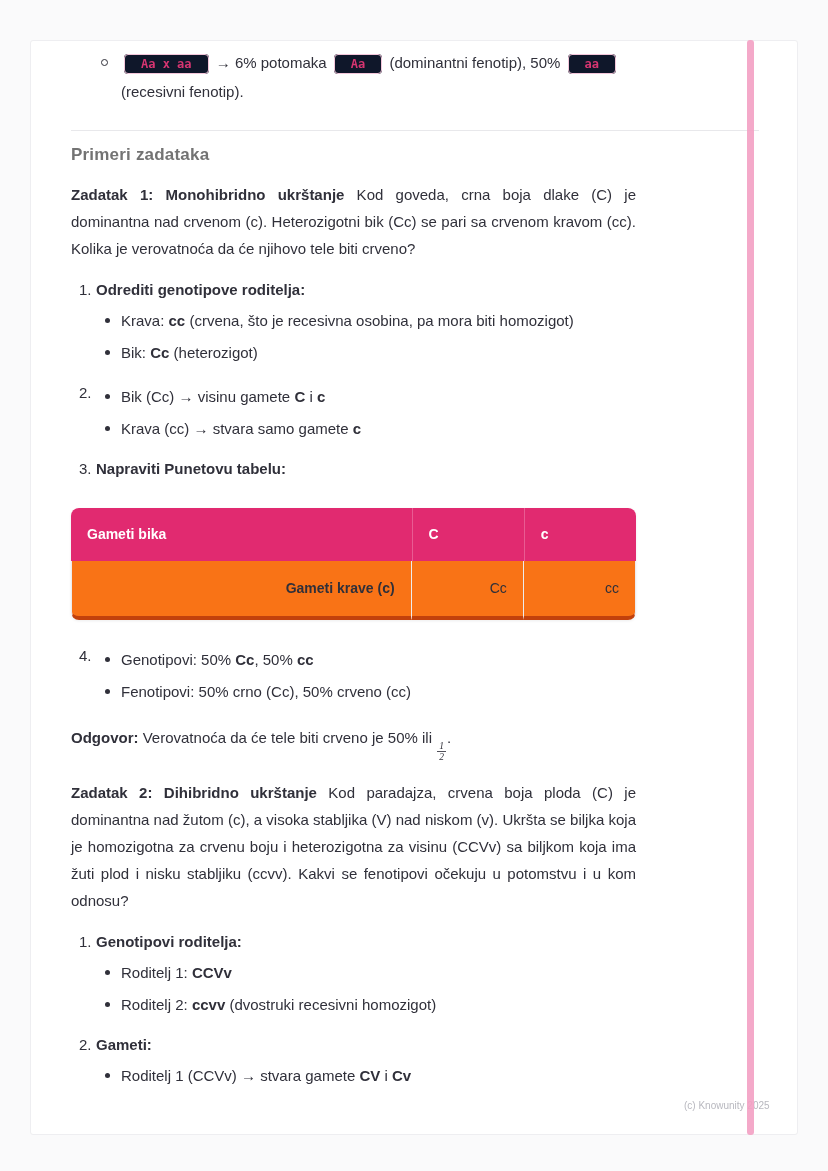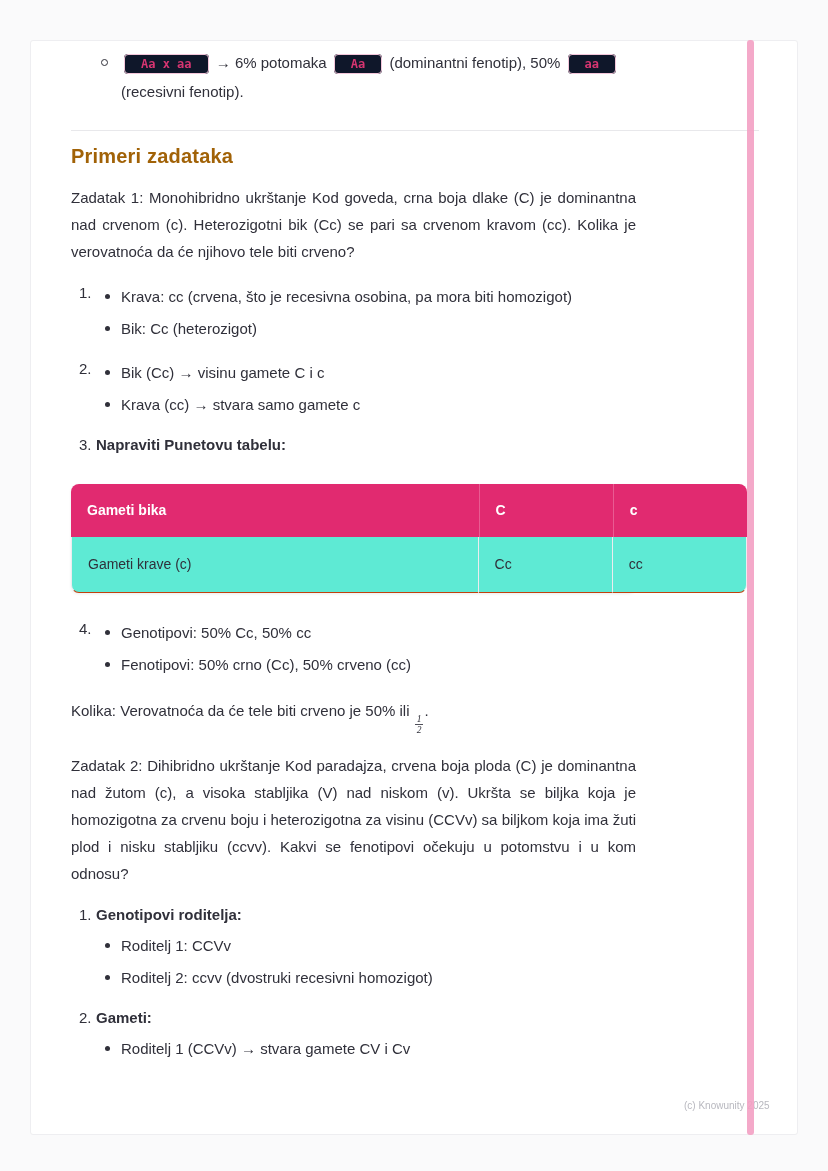--- a/index.html
+++ b/index.html
@@ -14,69 +14,69 @@
   .card {
     position:absolute; left:30px; top:40px;
     width:768px; height:1095px;
     background:#ffffff;
     border:1px solid #eeeef1;
     border-radius:3px;
     padding:6px 0 0 40px;
     overflow:hidden;
   }
   .rich { font-size:15px; line-height:27px; }
-  b, strong, .bold { font-weight:400; }
+  b, strong, .bold { font-weight:700; }
 
   
   .top-bullet { position:relative; width:565px; margin-top:2px; padding-left:50px; font-size:15px; line-height:27px; }
   .circle-marker {
     position:absolute; left:30px; top:10px;
     width:7px; height:7px; border:1.5px solid #30303a; border-radius:50%;
   }
   .code-badge {
     font-family:"DejaVu Sans Mono", monospace;
     font-size:12px; font-weight:bold; color:#d63571;
     background:#0f172a; border:1px solid #f3c6da; border-radius:4px;
     padding:2px 16px; margin:0 3px; white-space:nowrap;
   }
 
   .divider { width:688px; border-top:1px solid #e8e8eb; margin-top:25px; }
 
-  .heading { font-size:20px; font-weight:700; color:#a16207; margin-top:14px; letter-spacing:.2px; }
+  .heading { font-size:17px; font-weight:700; color:#737373; margin-top:14px; letter-spacing:.2px; }
 
   .para { width:565px; font-size:15px; line-height:27px; text-align:justify; margin-top:16px; }
 
   
   .olist { margin-top:14px; width:565px; }
   .oitem { display:flex; margin-bottom:8px; }
   .onum { flex:none; width:17px; margin-left:8px; font-size:15px; line-height:27px; }
   .ocontent { flex:1; }
   .otitle { font-weight:700; font-size:15px; line-height:27px; }
   .sublist { margin-top:4px; }
   .sitem { position:relative; padding-left:25px; font-size:15px; line-height:27px; margin-bottom:5px; }
   .sitem::before {
     content:""; position:absolute; left:9px; top:11px;
     width:5px; height:5px; background:#30303a; border-radius:50%;
   }
 
   
   .table-wrap { width:565px; margin:26px 0 22px; border-radius:8px; box-shadow:0 1px 3px rgba(20,20,40,.08); }
-  table.ptable { width:676px; border-collapse:separate; border-spacing:0; font-size:14px; }
+  table.ptable { width:565px; border-collapse:separate; border-spacing:0; font-size:14px; }
   .ptable th {
     background:#e12a70; color:#ffffff; text-align:left; font-weight:600;
     padding:18px 16px; line-height:17px;
   }
   .ptable th.col-wide { width:340px; }
   .ptable th.col-sm { width:112px; }
   .ptable th + th { border-left:1px solid #e95b92; }
   .ptable th:first-child { border-top-left-radius:8px; }
   .ptable th:last-child { border-top-right-radius:8px; }
   .ptable td {
-    background:#5eead4; padding:19px 16px; line-height:17px;
-    border-bottom:1px solid #c2410c; border-right:1px solid #ececef;
+    background:#f97316; padding:19px 16px; line-height:17px;
+    border-bottom:4px solid #c2410c; border-right:1px solid #ececef;text-align:right;
   }
   .ptable td:first-child { border-left:1px solid #ececef; border-bottom-left-radius:8px; }
   .ptable td:last-child { border-bottom-right-radius:8px; }
 
   
   .frac {
     display:inline-flex; flex-direction:column; align-items:center;
     font-size:9.5px; line-height:1.1; vertical-align:-6px;
     font-family:"Liberation Serif", serif; font-style:italic; margin:0 1px;
   }
@@ -107,20 +107,21 @@
 
   <h1 class="heading">Primeri zadataka</h1>
 
   <p class="para"><b>Zadatak 1: Monohibridno ukrštanje</b><span> Kod goveda, crna boja dlake (C) je dominantna nad crvenom (c). Heterozigotni bik (Cc) se pari sa crvenom kravom (cc). Kolika je verovatnoća da će njihovo tele biti crveno?</span></p>
 
   <div class="olist">
 
     <div class="oitem">
       <span class="onum">1.</span>
       <div class="ocontent">
+        <div class="otitle">Odrediti genotipove roditelja:</div>
         <div class="sublist">
           <div class="sitem"><span class="rich"><span>Krava: </span><b>cc</b><span> (crvena, što je recesivna osobina, pa mora biti homozigot)</span></span></div>
           <div class="sitem"><span class="rich"><span>Bik: </span><b>Cc</b><span> (heterozigot)</span></span></div>
         </div>
       </div>
     </div>
 
     <div class="oitem">
       <span class="onum">2.</span>
       <div class="ocontent">
@@ -164,21 +165,21 @@
       <span class="onum">4.</span>
       <div class="ocontent">
         <div class="sublist">
           <div class="sitem"><span class="rich"><span>Genotipovi: 50% </span><b>Cc</b><span>, 50% </span><b>cc</b></span></div>
           <div class="sitem"><span class="rich"><span>Fenotipovi: 50% crno (Cc), 50% crveno (cc)</span></span></div>
         </div>
       </div>
     </div>
   </div>
 
-  <p class="para answer"><b>Kolika:</b><span> Verovatnoća da će tele biti crveno je 50% ili </span><span class="frac">
+  <p class="para answer"><b>Odgovor:</b><span> Verovatnoća da će tele biti crveno je 50% ili </span><span class="frac">
         <span class="frac-n">1</span>
         <span class="frac-d">2</span>
       </span><span>.</span></p>
 
   <p class="para task2"><b>Zadatak 2: Dihibridno ukrštanje</b><span> Kod paradajza, crvena boja ploda (C) je dominantna nad žutom (c), a visoka stabljika (V) nad niskom (v). Ukršta se biljka koja je homozigotna za crvenu boju i heterozigotna za visinu (CCVv) sa biljkom koja ima žuti plod i nisku stabljiku (ccvv). Kakvi se fenotipovi očekuju u potomstvu i u kom odnosu?</span></p>
 
   <div class="olist">
 
     <div class="oitem">
       <span class="onum">1.</span>

